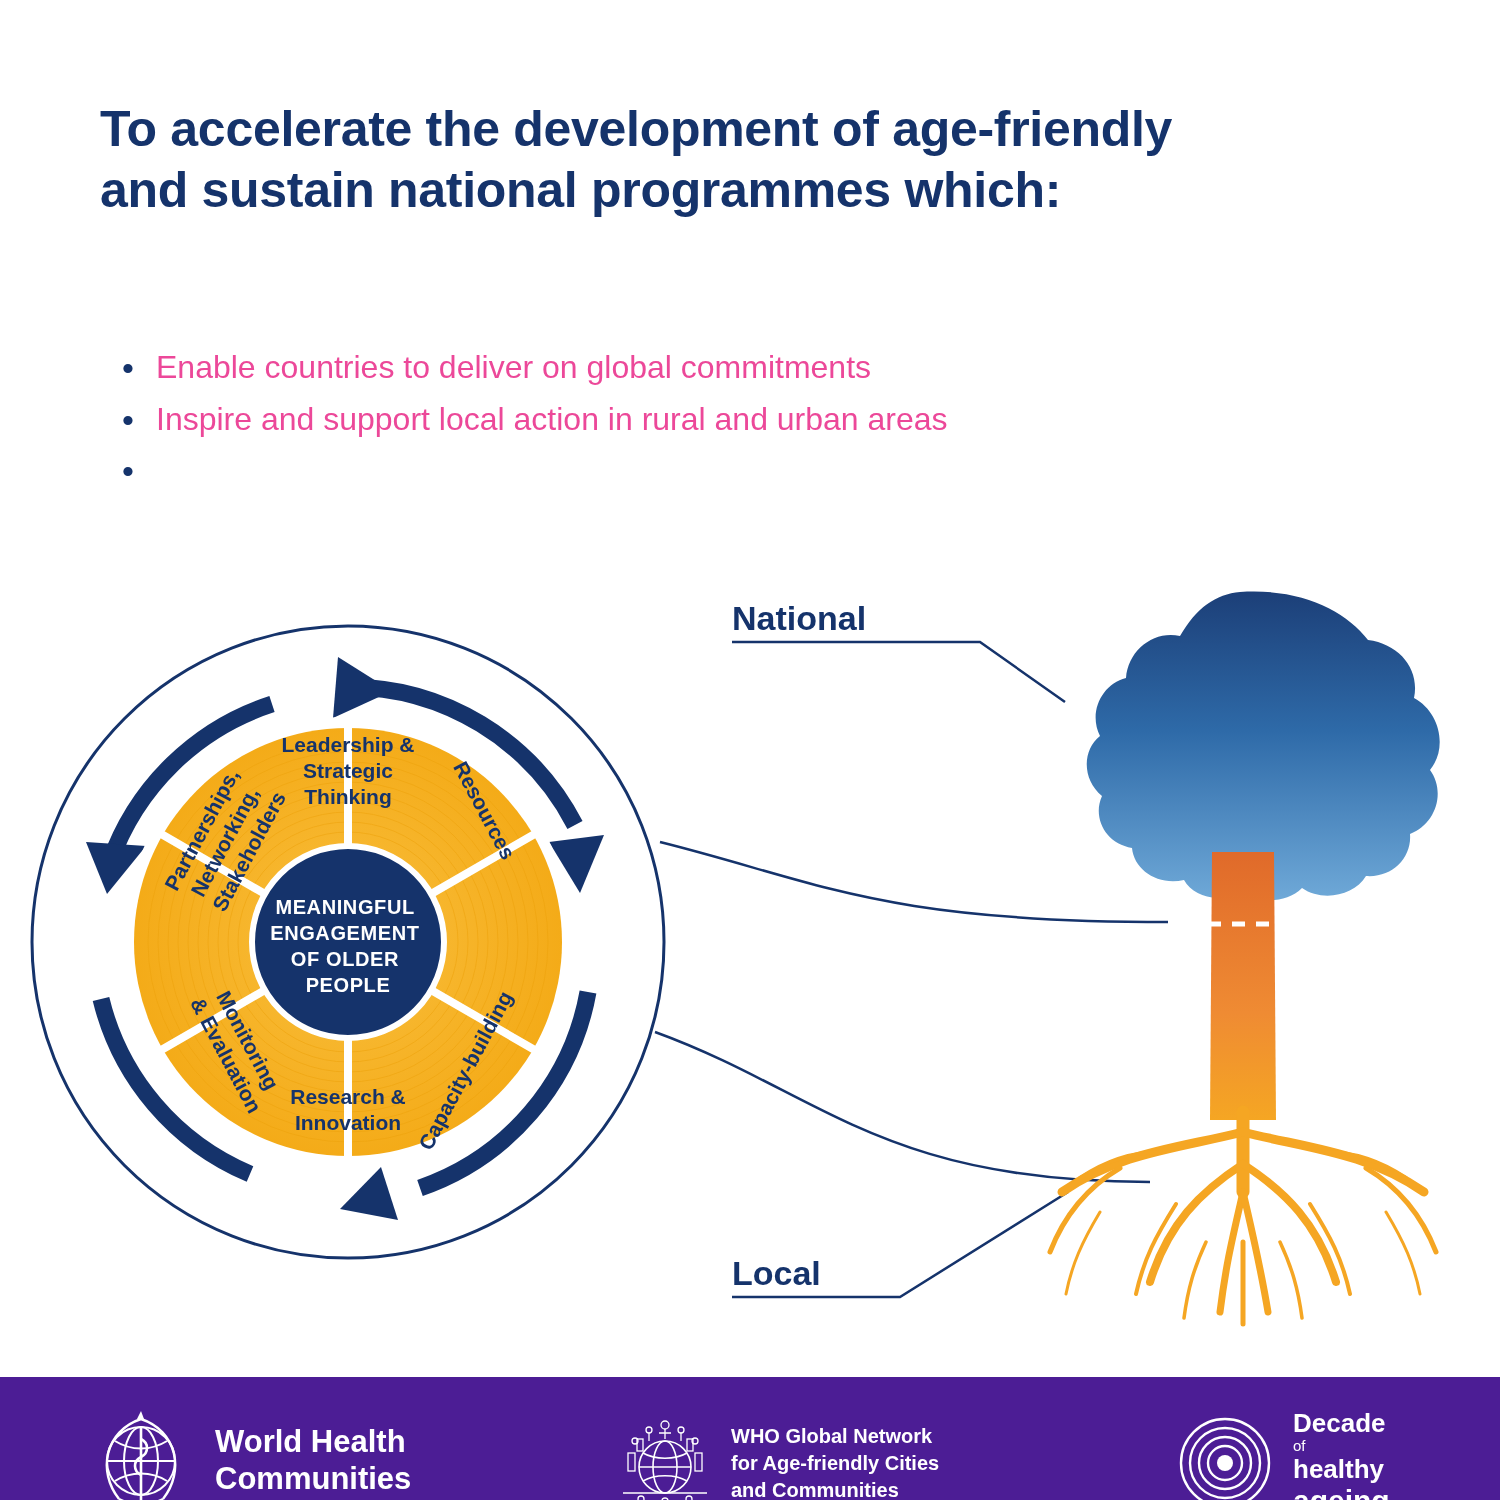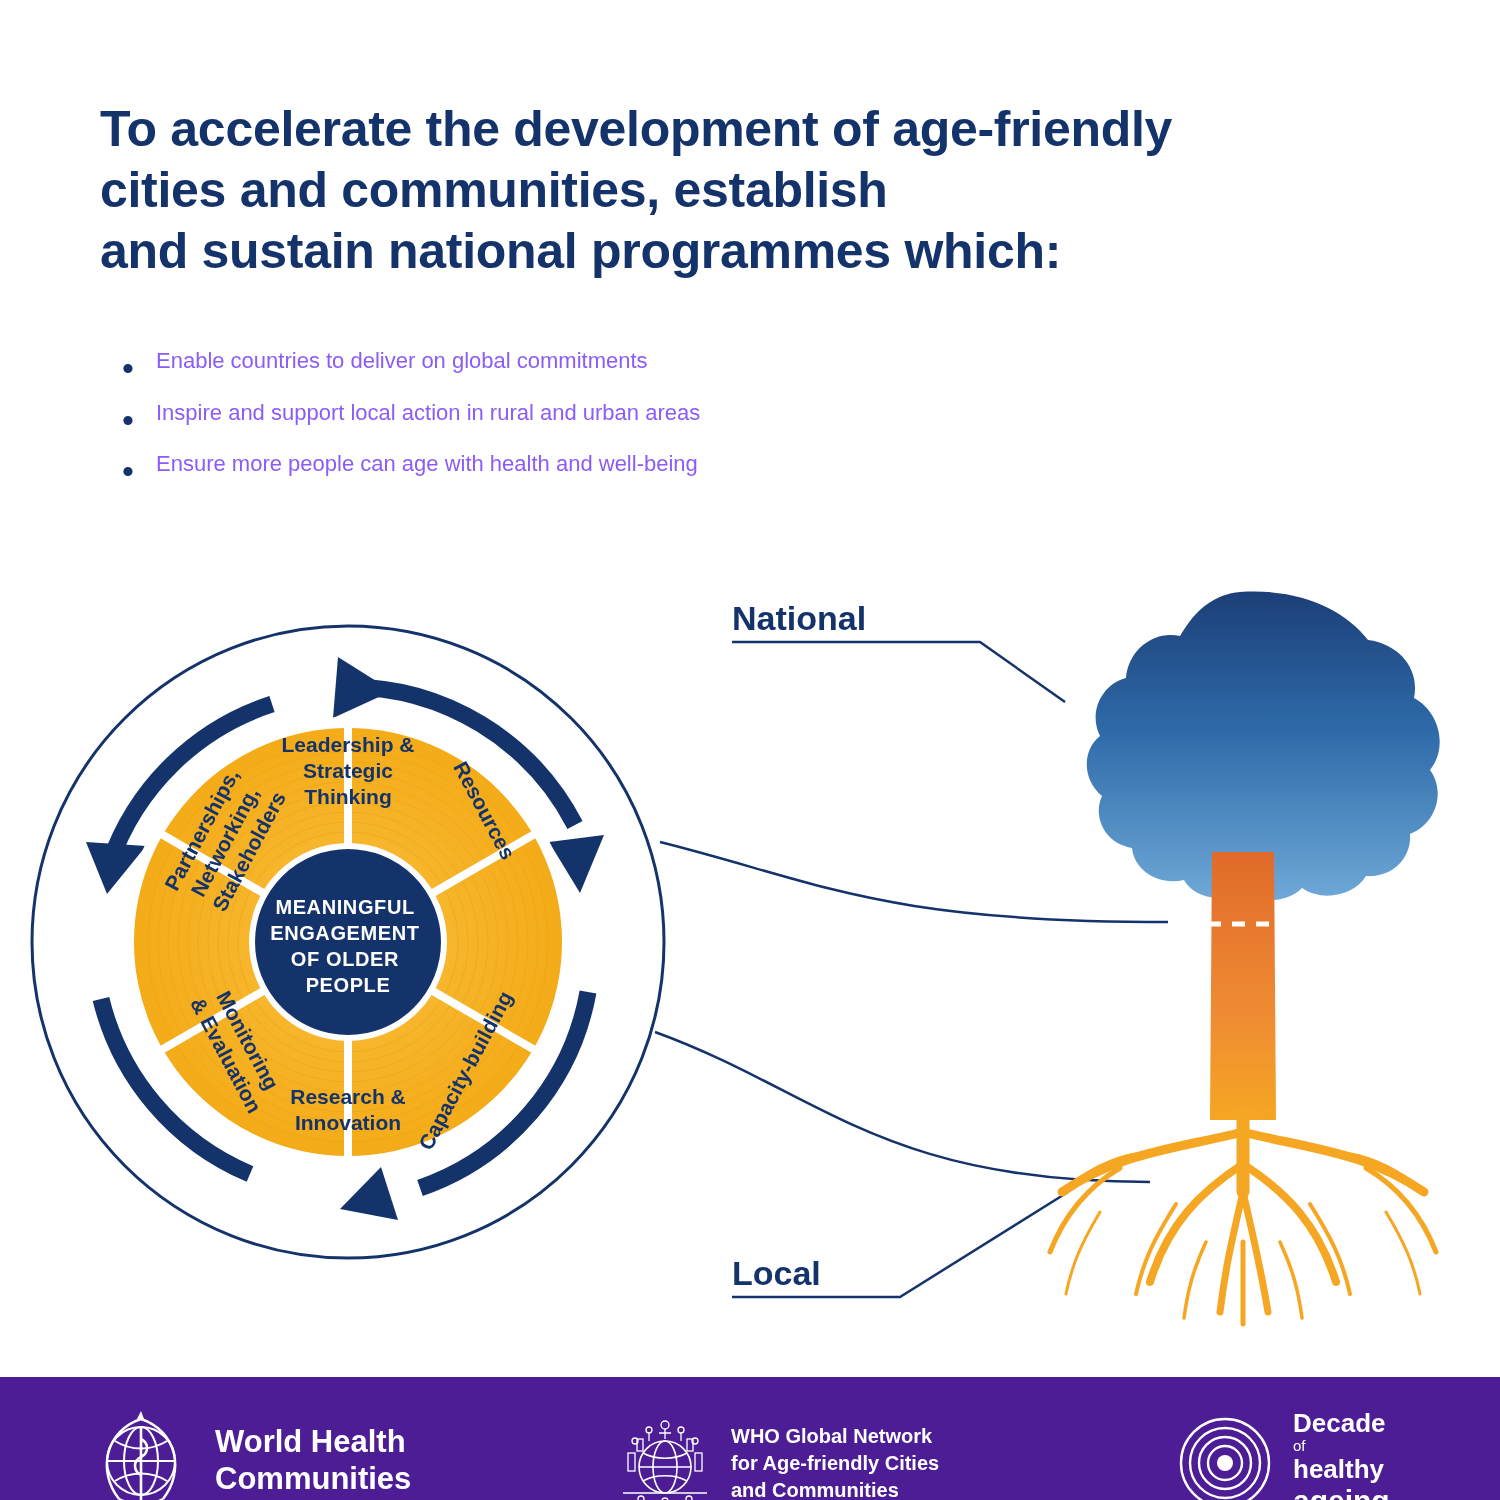--- a/index.html
+++ b/index.html
@@ -50,22 +50,22 @@
   }
   .bullet-dot {
     color: #15336b;
     font-size: 34px;
     line-height: 1.28;
     width: 56px;
     flex: 0 0 56px;
     text-align: center;
   }
   .bullet-text {
-    color: #8b5cf6;
-    font-size: 22px;
+    color: #ec4899;
+    font-size: 32px;
     line-height: 1.28;
   }
 
   
   #diagram {
     position: absolute;
     left: 0;
     top: 505px;
     width: 1500px;
     height: 820px;
@@ -133,36 +133,34 @@
   #decade-name .d3 { font-size: 26px; font-weight: bold; display:block; }
   #decade-name .d4 { font-size: 30px; font-weight: bold; display:block; }
 </style>
 </head>
 <body>
 
 <div class="canvas">
 
   <div id="headline">
     <span class="hl-line">To accelerate the development of age-friendly</span>
-    <span class="hl-line">cities and communities, establish</span>
     <span class="hl-line">and sustain national programmes which:</span>
   </div>
 
   <div id="bullets">
     <div class="bullet-row">
       <span class="bullet-dot">•</span>
       <span class="bullet-text">Enable countries to deliver on global commitments</span>
     </div>
     <div class="bullet-row">
       <span class="bullet-dot">•</span>
       <span class="bullet-text">Inspire and support local action in rural and urban areas</span>
     </div>
     <div class="bullet-row">
       <span class="bullet-dot">•</span>
-      <span class="bullet-text">Ensure more people can age with health and well-being</span>
     </div>
   </div>
 
   <div id="diagram">
     <svg width="1500" height="820" viewBox="0 0 1500 820" xmlns="http://www.w3.org/2000/svg">
       <defs>
         <linearGradient id="canopyGrad" x1="0" y1="0" x2="0" y2="1">
           <stop offset="0%" stop-color="#1c3f78"></stop>
           <stop offset="45%" stop-color="#2e6aa8"></stop>
           <stop offset="100%" stop-color="#6fa9d8"></stop>

